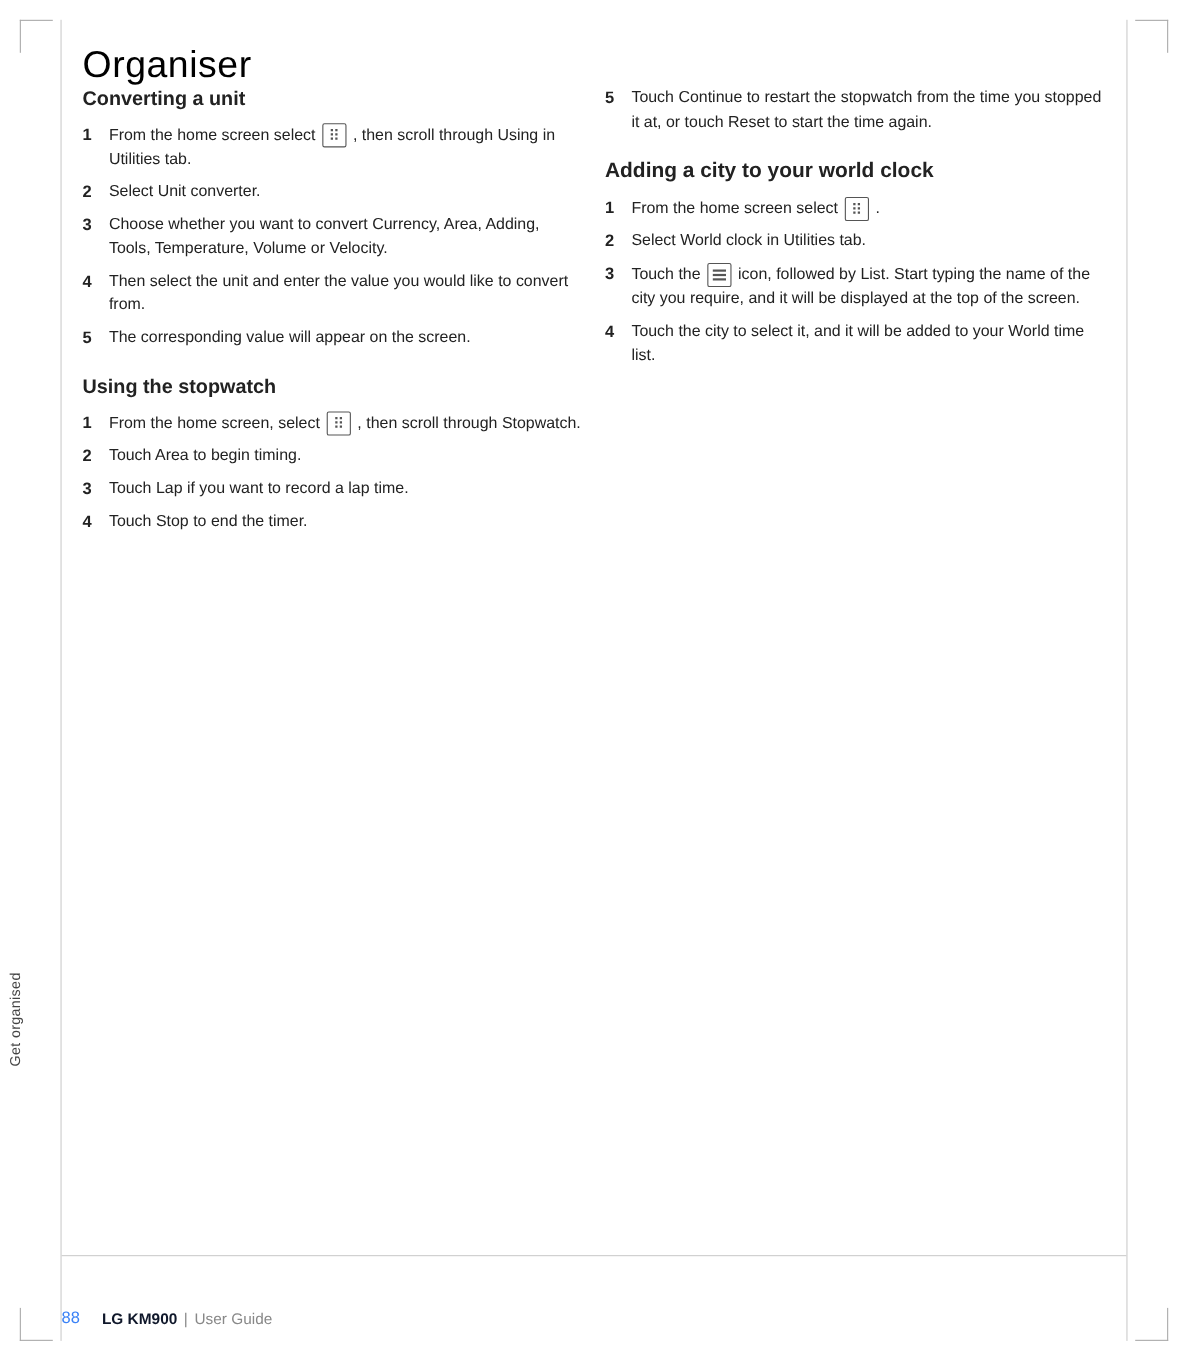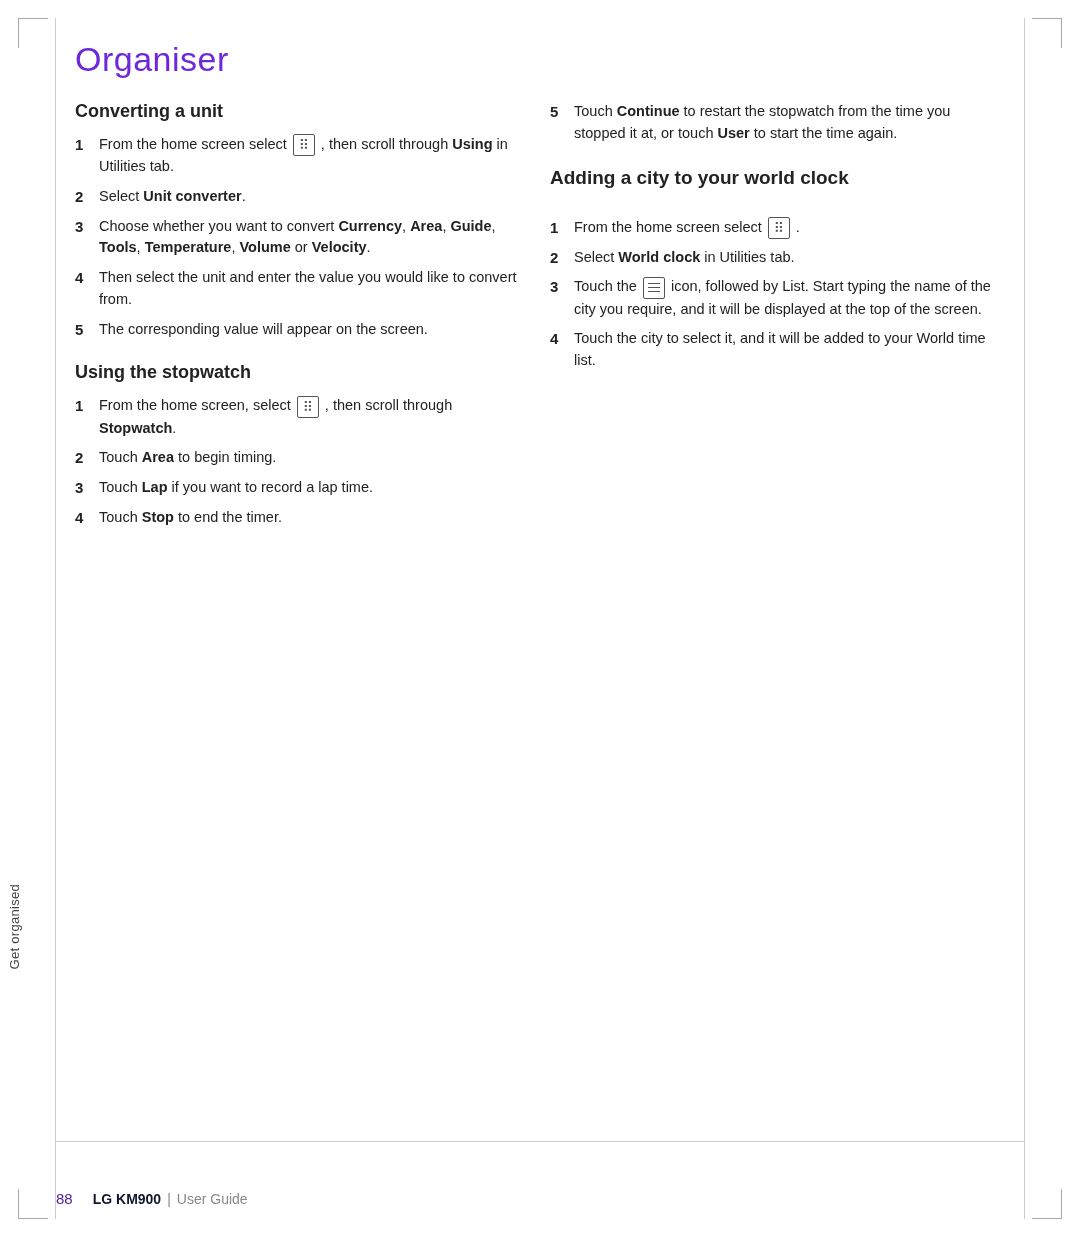--- a/index.html
+++ b/index.html
@@ -110,21 +110,21 @@
       position: absolute;
       bottom: 30px;
       left: 56px;
       right: 56px;
       display: flex;
       align-items: center;
     }
 
     .footer-page-num {
       font-size: 15px;
-      color: #4c1d95;
+      color: #3b82f6;
       font-weight: normal;
       margin-right: 20px;
     }
 
     .footer-brand {
       font-size: 14px;
       color: #0f172a;
       font-weight: bold;
     }
 
@@ -144,23 +144,22 @@
       position: absolute;
       top: 40px;
       left: 75px;
       right: 75px;
       bottom: 110px;
     }
 
     
     .page-title {
       font-size: 34px;
-      color: #6d28d9;
+      color: #000000;
       font-weight: normal;
-      margin-bottom: 22px;
       letter-spacing: 0.5px;
     }
 
     
     .two-col {
       display: flex;
       gap: 20px;
     }
 
     .col-left {
@@ -203,21 +202,21 @@
       margin-top: 0;
     }
 
     .num-content {
       font-size: 14.5px;
       color: #222;
       line-height: 1.5;
     }
 
     .num-content b {
-      font-weight: bold;
+      font-weight: normal;
     }
 
     
     .icon-apps {
       display: inline-flex;
       align-items: center;
       justify-content: center;
       width: 22px;
       height: 22px;
       border: 1.5px solid #555;
@@ -300,21 +299,21 @@
                 <span class="icon-apps"></span>
                 , then scroll through <b>Using</b> in Utilities tab.
               </span>
             </li>
             <li>
               <span class="num-label">2</span>
               <span class="num-content">Select <b>Unit converter</b>.</span>
             </li>
             <li>
               <span class="num-label">3</span>
-              <span class="num-content">Choose whether you want to convert <b>Currency</b>, <b>Area</b>, <b>Guide</b>, <b>Tools</b>, <b>Temperature</b>, <b>Volume</b> or <b>Velocity</b>.</span>
+              <span class="num-content">Choose whether you want to convert <b>Currency</b>, <b>Area</b>, <b>Adding</b>, <b>Tools</b>, <b>Temperature</b>, <b>Volume</b> or <b>Velocity</b>.</span>
             </li>
             <li>
               <span class="num-label">4</span>
               <span class="num-content">Then select the unit and enter the value you would like to convert from.</span>
             </li>
             <li>
               <span class="num-label">5</span>
               <span class="num-content">The corresponding value will appear on the screen.</span>
             </li>
           </ul>
@@ -347,27 +346,27 @@
         </div>
 
       </div>
 
       <div class="col-right">
 
         <div>
           <ul class="num-list">
             <li>
               <span class="num-label">5</span>
-              <span class="num-content">Touch <b>Continue</b> to restart the stopwatch from the time you stopped it at, or touch <b>User</b> to start the time again.</span>
+              <span class="num-content">Touch <b>Continue</b> to restart the stopwatch from the time you stopped it at, or touch <b>Reset</b> to start the time again.</span>
             </li>
           </ul>
         </div>
 
         <div>
-          <div class="section-heading" style="font-size:19px; margin-bottom:28px; margin-top:8px;">Adding a city to your world clock</div>
+          <div class="section-heading" style="font-size:19px; margin-bottom:12px; margin-top:8px;">Adding a city to your world clock</div>
           <ul class="num-list">
             <li>
               <span class="num-label">1</span>
               <span class="num-content">
                 From the home screen select
                 <span class="icon-apps"></span>
                 .
               </span>
             </li>
             <li>

